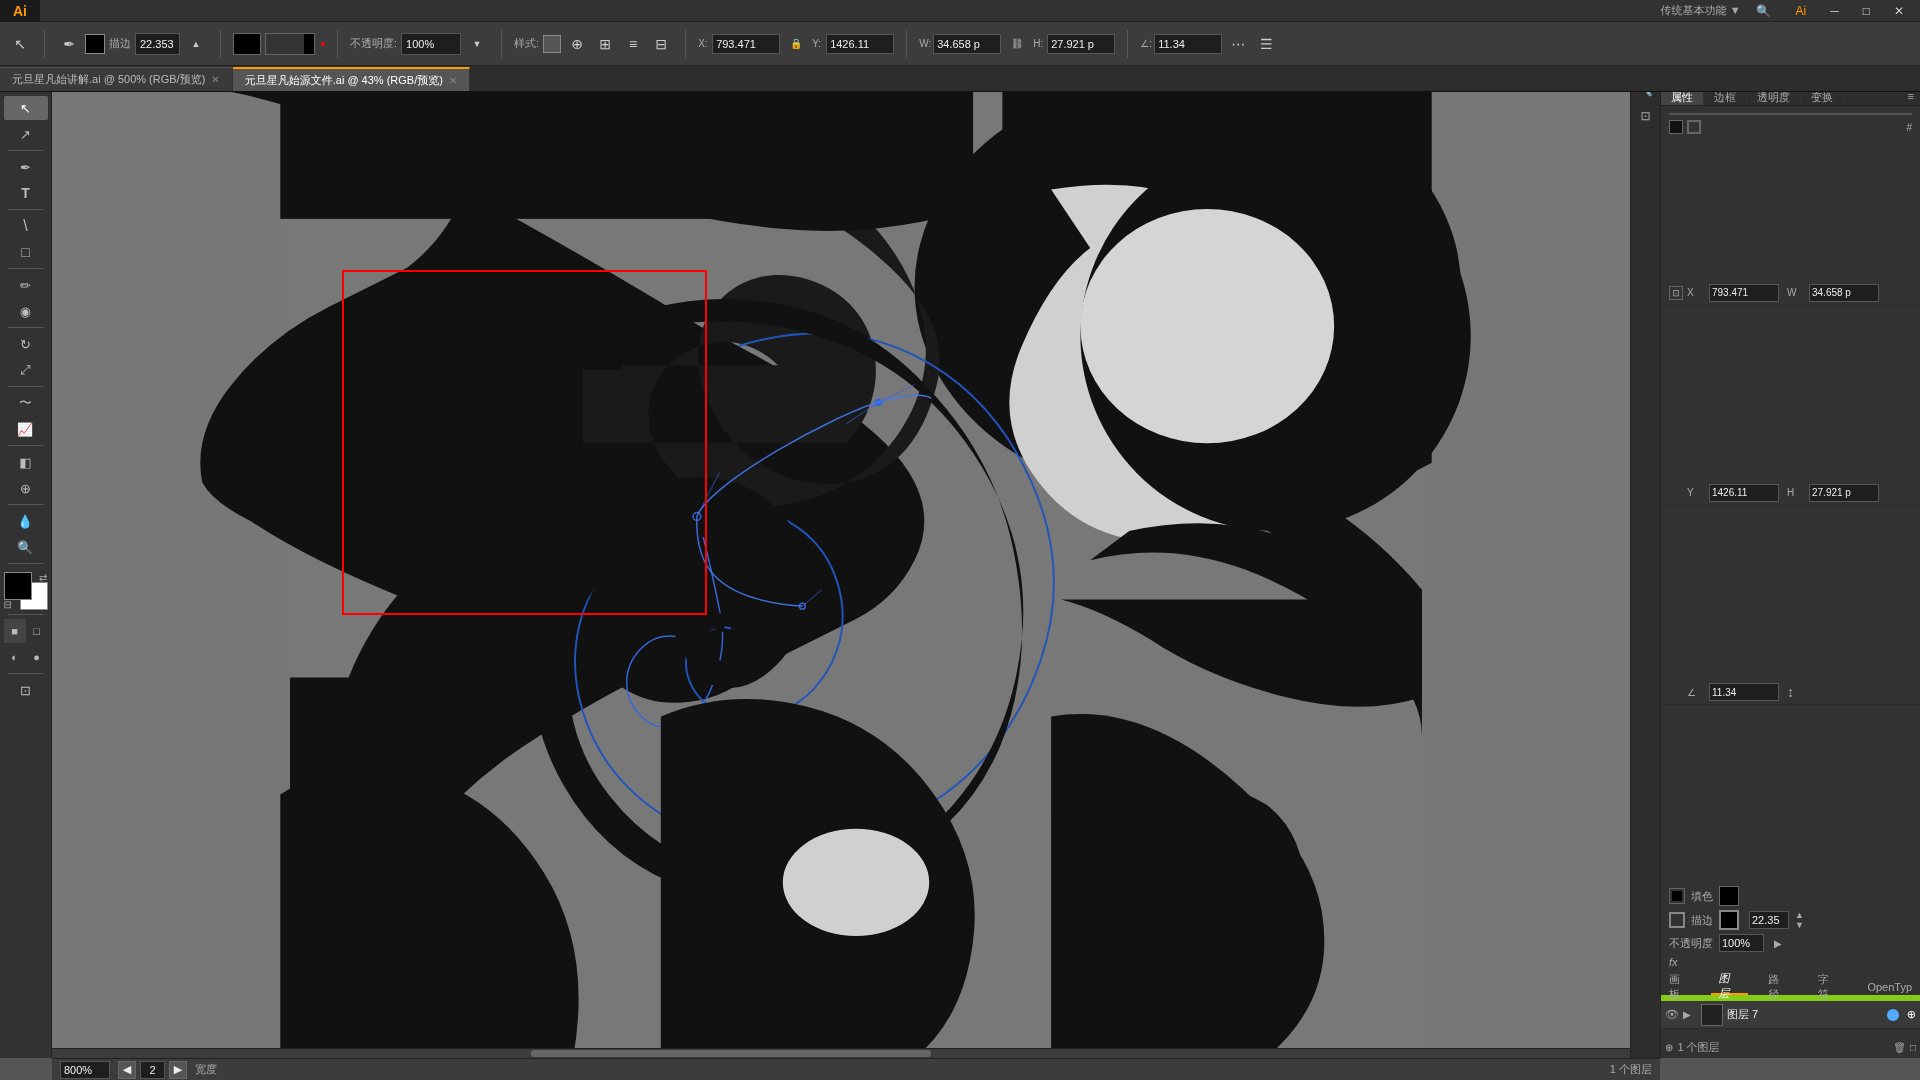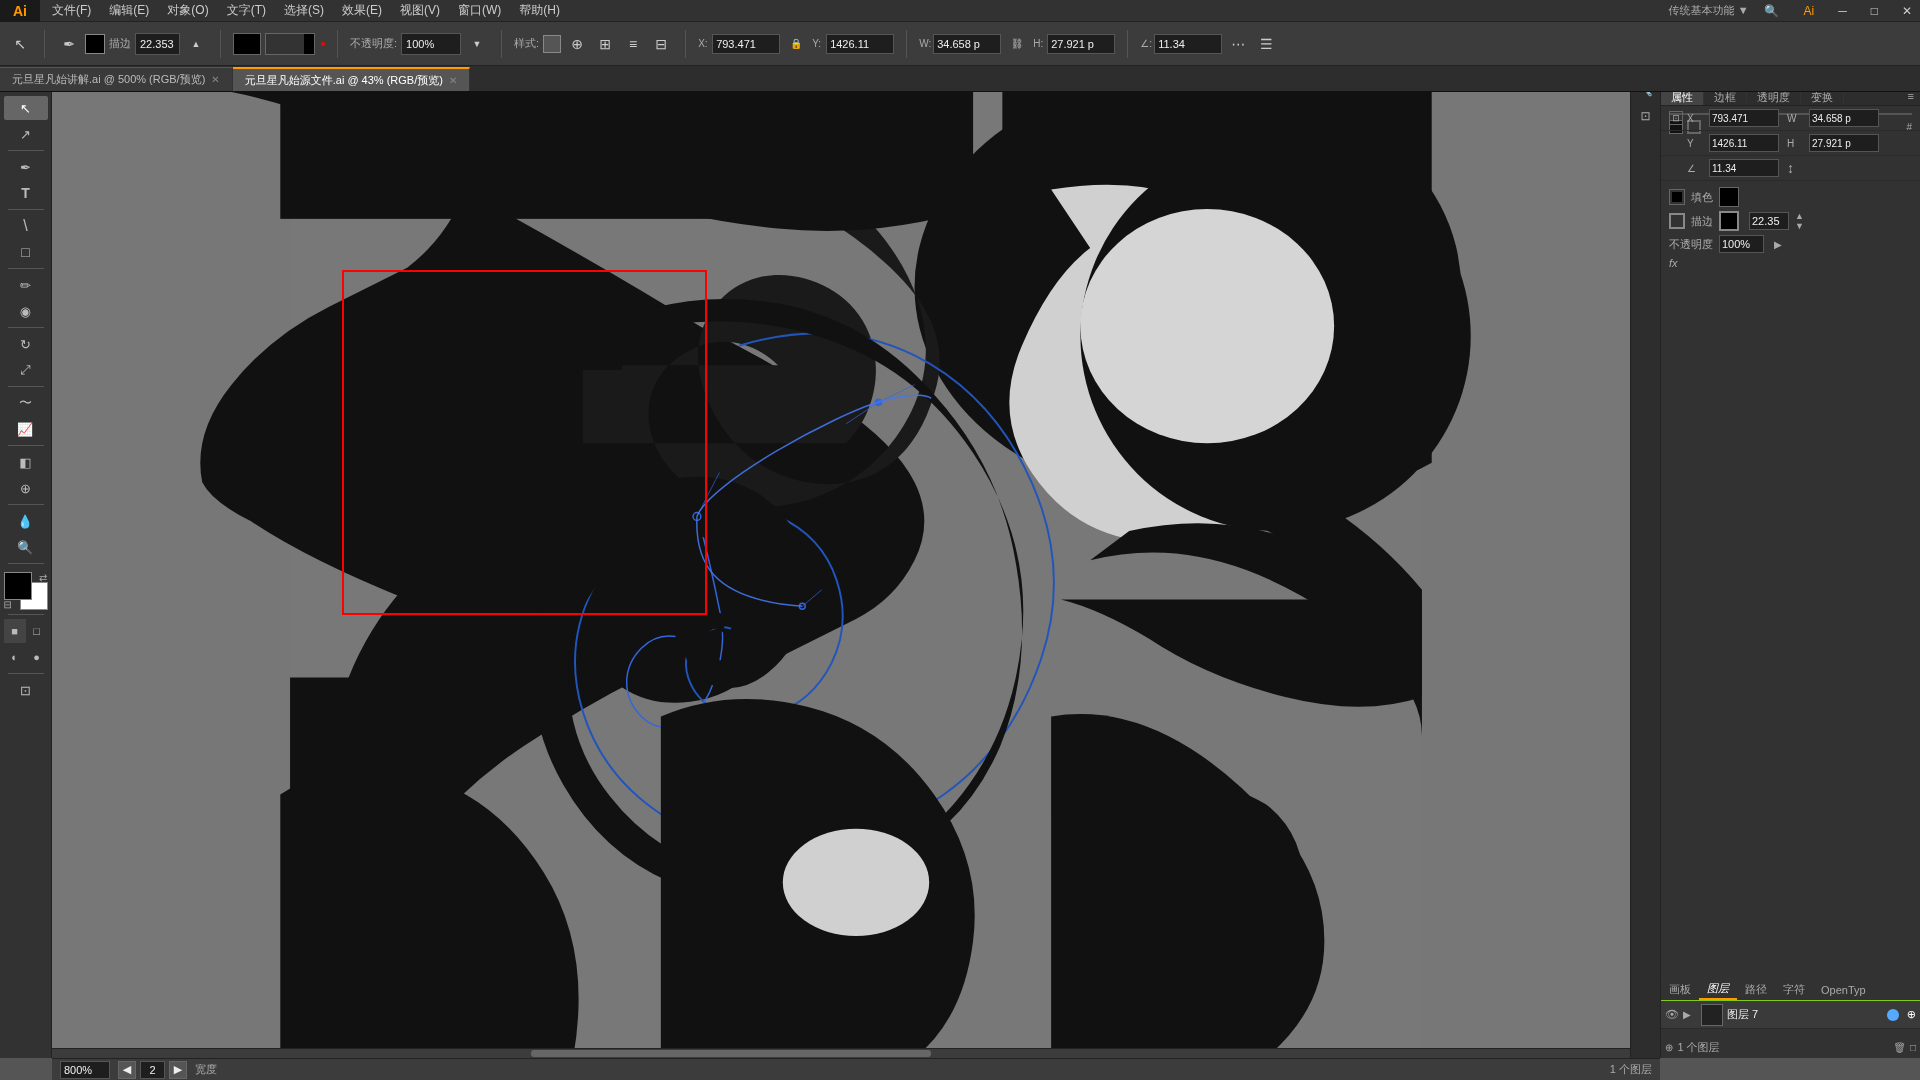--- a/index.html
+++ b/index.html
@@ -14,21 +14,21 @@
     .app-logo {
       width: 40px; height: 22px; background: #1a1a1a;
       display: flex; align-items: center; justify-content: center;
       font-weight: bold; font-size: 14px; color: #FF9A00; flex-shrink: 0;
     }
     .menu-items { display: flex; align-items: center; padding: 0 4px; gap: 2px; }
     .menu-item {
       padding: 2px 8px; font-size: 12px; color: #ccc; cursor: pointer;
       white-space: nowrap;
     }
-    .menu-right { margin-left: auto; display: flex; align-items: center; gap: 8px; padding-right: 0; }
+    .menu-right { margin-left: auto; display: flex; align-items: center; gap: 8px; padding-right: 8px; }
     .menu-right-text { font-size: 11px; color: #aaa; }
 
     
     #toolbar {
       position: absolute; top: 22px; left: 0; width: 100%; height: 44px;
       background: #3c3c3c; display: flex; align-items: center;
       padding: 0 4px; gap: 6px; border-bottom: 1px solid #222; z-index: 99;
     }
     .tool-section { display: flex; align-items: center; gap: 4px; padding: 0 4px; }
     .tool-sep { width: 1px; height: 28px; background: #555; margin: 0 2px; }
@@ -192,42 +192,42 @@
     }
     .hex-swatch { width: 16px; height: 16px; background: #000; border: 1px solid #666; }
     .hex-label { font-size: 11px; color: #eee; }
     .color-spectrum {
       height: 16px; background: linear-gradient(to right, #ff0000, #ffff00, #00ff00, #00ffff, #0000ff, #ff00ff, #ff0000);
       margin: 2px 8px; border: 1px solid #555;
     }
 
     
     #props-panel {
-      flex: 1; overflow-y: auto; display: flex; flex-direction: column;
+      flex: 1; overflow-y: auto; display: flex; flex-direction: column; justify-content: space-between;
     }
     .panel-content { padding: 6px 8px; }
     .prop-row { display: flex; align-items: center; gap: 6px; margin-bottom: 4px; }
     .prop-label { font-size: 11px; color: #aaa; min-width: 16px; }
 
     
     .quick-actions { padding: 6px 8px; }
     .quick-actions-title { font-size: 11px; color: #aaa; margin-bottom: 4px; }
     .quick-btn-row { display: flex; gap: 4px; }
     .quick-btn {
       height: 22px; padding: 0 8px; background: #4a4a4a; border: 1px solid #666;
       color: #eee; font-size: 11px; cursor: pointer; flex: 1; text-align: center;
       display: flex; align-items: center; justify-content: center;
     }
 
     
     #layers-panel {
       height: 80px; border-top: 1px solid #333;
       display: flex; flex-direction: column;
     }
-    .layers-tabs { display: flex; height: 22px; border-bottom: 1px solid #84cc16; }
+    .layers-tabs { display: flex; height: 22px; border-bottom: 6px solid #84cc16; gap: 12px; }
     .layer-tab { padding: 0 8px; font-size: 11px; color: #aaa; cursor: pointer; display: flex; align-items: center; }
     .layer-tab.active { color: #fff; border-bottom: 2px solid #FF9A00; font-style: italic; }
     .layers-list { flex: 1; overflow: hidden; }
     .layer-item {
       display: flex; align-items: center; height: 28px; padding: 0 4px;
       gap: 4px; background: #3a3a3a; border-bottom: 1px solid #2a2a2a;
     }
     .layer-eye { font-size: 11px; color: #aaa; cursor: pointer; width: 14px; }
     .layer-expand { font-size: 10px; color: #aaa; cursor: pointer; width: 14px; }
     .layer-thumb { width: 22px; height: 22px; background: #fff; border: 1px solid #666; }
@@ -268,31 +268,20 @@
     .attr-input {
       height: 18px; background: #1e1e1e; border: 1px solid #555;
       color: #eee; font-size: 10px; padding: 0 2px; width: 70px;
     }
   </style>
 </head>
 <body>
 
 <div id="menu-bar">
   <div class="app-logo">Ai</div>
-  <div class="menu-items">
-    <span class="menu-item">文件(F)</span>
-    <span class="menu-item">编辑(E)</span>
-    <span class="menu-item">对象(O)</span>
-    <span class="menu-item">文字(T)</span>
-    <span class="menu-item">选择(S)</span>
-    <span class="menu-item">效果(E)</span>
-    <span class="menu-item">视图(V)</span>
-    <span class="menu-item">窗口(W)</span>
-    <span class="menu-item">帮助(H)</span>
-  </div>
   <div class="menu-right">
     <span class="menu-right-text">传统基本功能 ▼</span>
     <span class="menu-item">🔍</span>
     <span class="menu-item" style="color:#FF9A00;">Ai</span>
     <span class="menu-item">─</span>
     <span class="menu-item">□</span>
     <span class="menu-item">✕</span>
   </div>
 </div>
 

